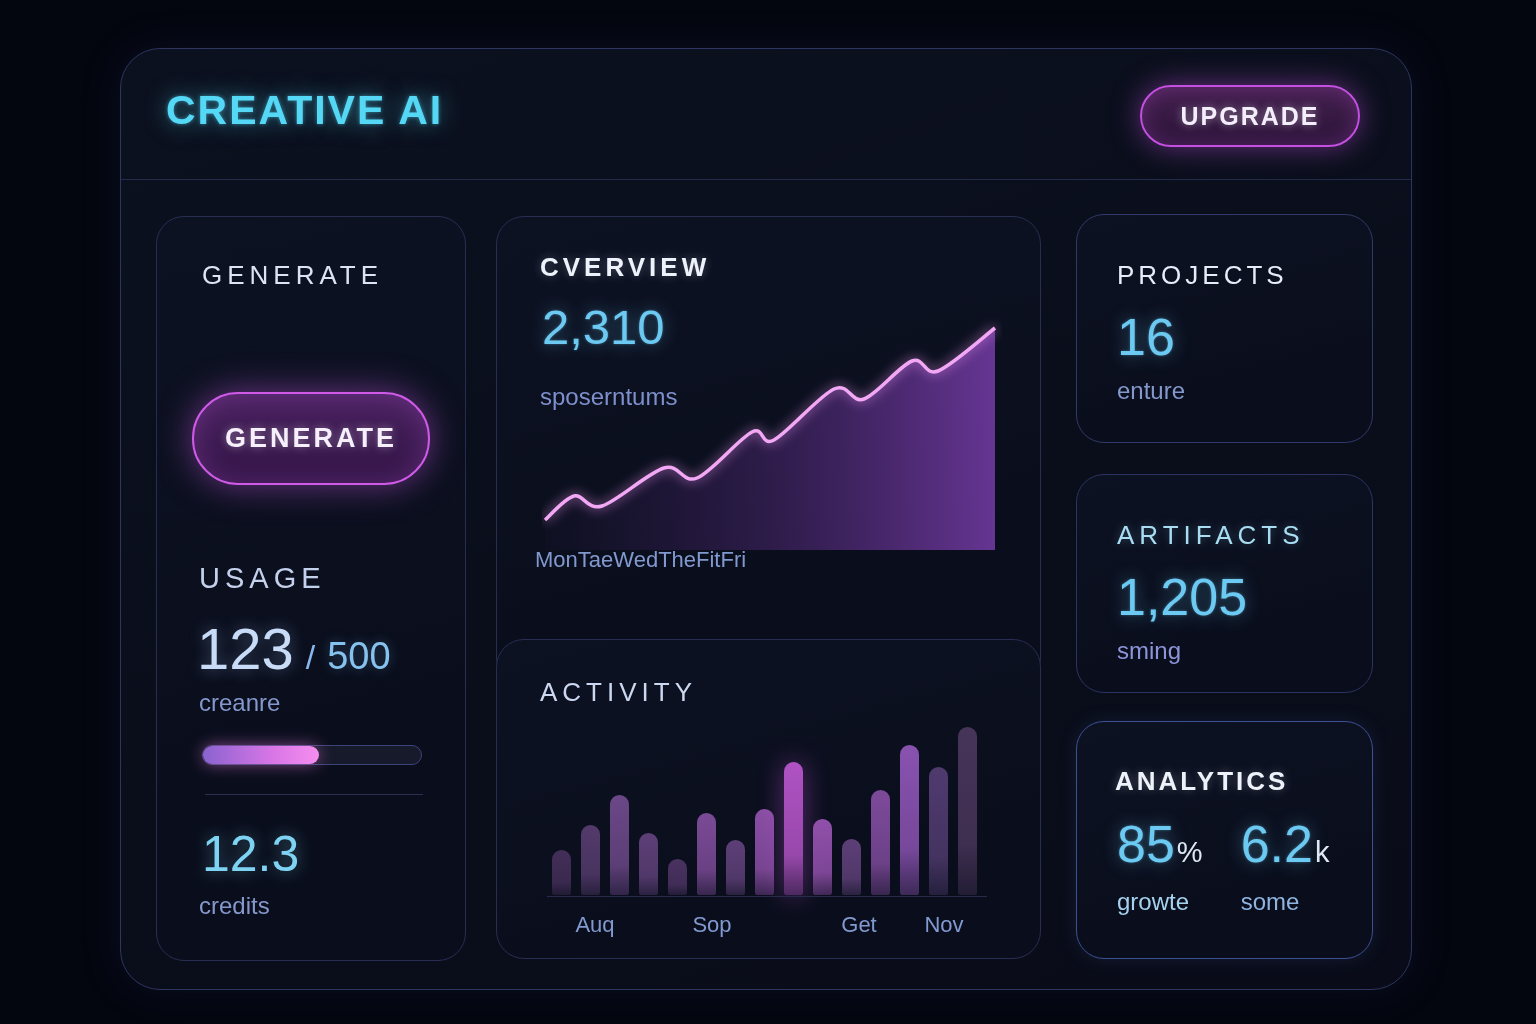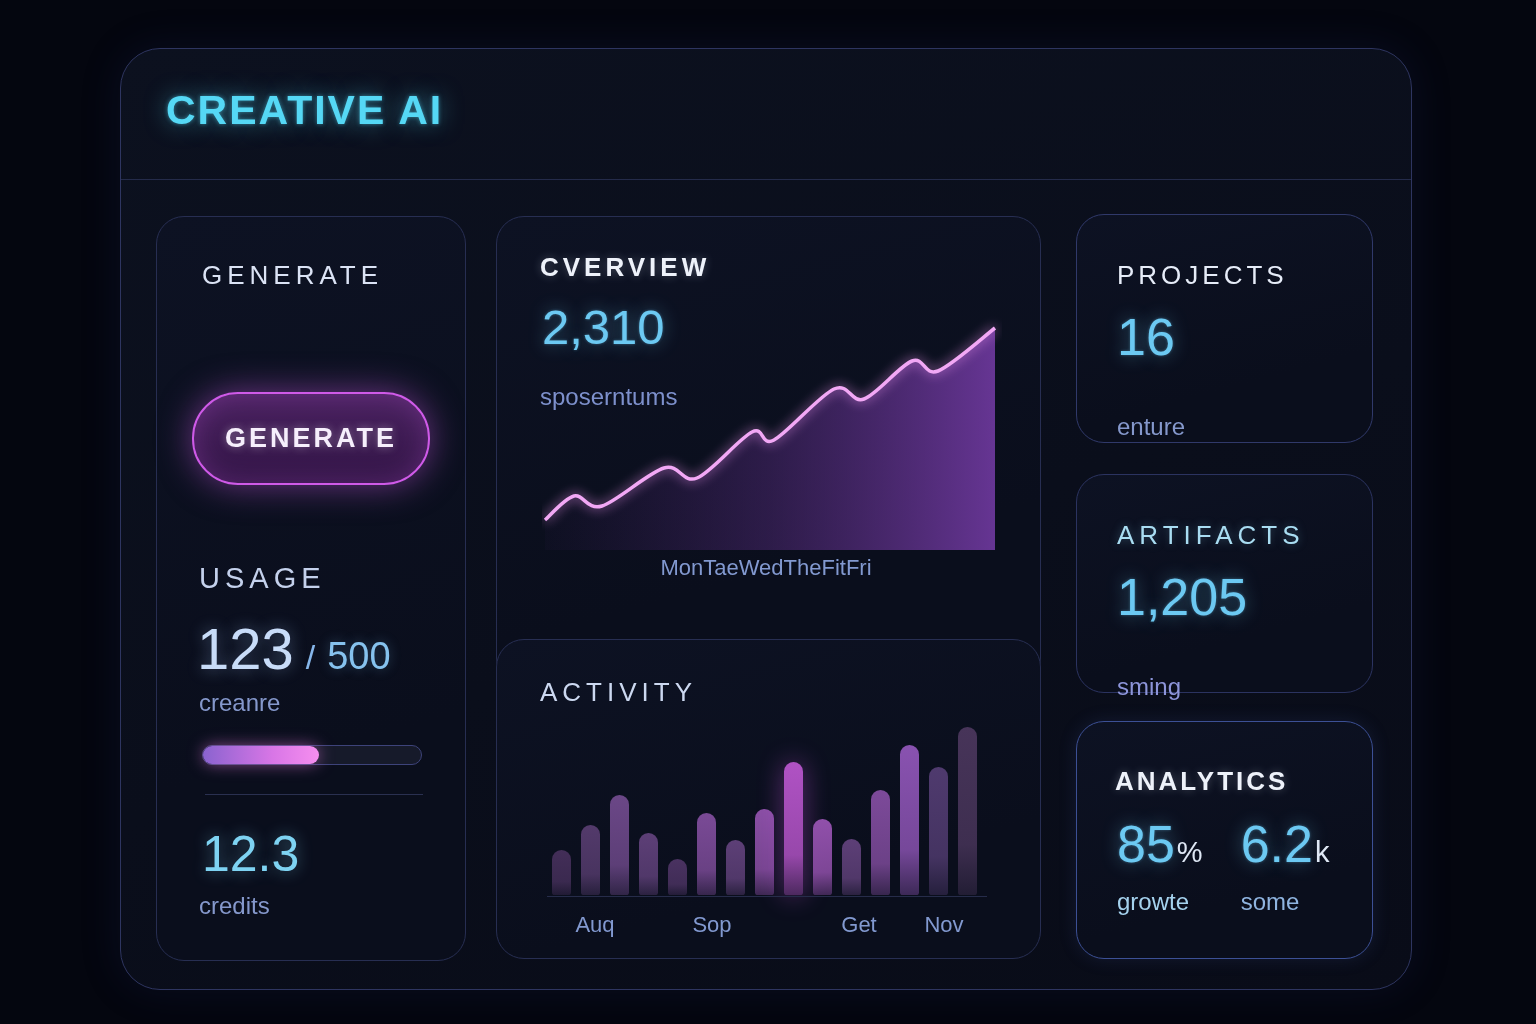--- a/index.html
+++ b/index.html
@@ -53,39 +53,39 @@
     text-shadow:0 0 16px rgba(126,211,242,.45);}
   .credits-label{position:absolute;left:42px;top:675px;font-size:24px;}
   
   #overview-card{left:375px;top:167px;width:545px;height:470px;}
   .ov-title{position:absolute;left:43px;top:35px;font-weight:700;letter-spacing:4px;color:#eef2fa;
     text-shadow:0 0 10px rgba(220,230,250,.3);}
   .ov-value{position:absolute;left:45px;top:82px;font-size:49px;}
   .ov-caption{position:absolute;left:43px;top:166px;font-size:24px;color:#7d90cc;}
   .ov-chart{position:absolute;left:45px;top:98px;}
   .line-path{fill:none;stroke-width:3.5px;filter:drop-shadow(0 0 6px rgba(242,150,245,.85));}
-  .xlabels{position:absolute;left:38px;top:330px;width:462px;display:flex;justify-content:center;margin-top:8px;}
+  .xlabels{position:absolute;left:38px;top:330px;width:462px;display:flex;justify-content:flex-start;}
   .xlabels span,.mlab{font-size:22px;color:#8299d0;}
   
   #activity-card{left:375px;top:590px;width:545px;height:320px;}
   .act-title{position:absolute;left:43px;top:37px;font-size:26px;letter-spacing:5px;color:#ccd8f0;}
   .bars{position:absolute;left:55px;top:85px;width:430px;height:170px;display:flex;align-items:flex-end;gap:10px;}
   .bar{width:19px;border-radius:10px 10px 3px 3px;}
   .baseline{position:absolute;left:50px;top:256px;width:440px;height:1px;background:#262c4a;}
   .mlab{position:absolute;top:272px;transform:translateX(-50%);}
   .mlab:nth-of-type(1){left:98px;}.mlab:nth-of-type(2){left:215px;}
   .mlab:nth-of-type(3){left:330px;margin-left:32px;}.mlab:nth-of-type(4){left:447px;}
   
   #projects-card{left:955px;top:165px;width:297px;height:229px;border-color:#30396a;}
   #artifacts-card{left:955px;top:425px;width:297px;height:219px;border-color:#2b3360;}
   #analytics-card{left:955px;top:672px;width:297px;height:238px;border-color:#3c5095;
     box-shadow:0 0 18px rgba(60,80,150,.2);}
   .stat-title{position:absolute;left:40px;top:45px;}
   .stat-value{position:absolute;left:40px;top:92px;font-size:52px;}
-  .stat-caption{position:absolute;left:40px;top:162px;font-size:24px;margin-top:36px;}
+  .stat-caption{position:absolute;left:40px;top:162px;font-size:24px;}
   #projects-card .stat-title{color:#e6ecf8;letter-spacing:4px;}
   #artifacts-card .stat-title{color:#a9ddf2;letter-spacing:5px;text-shadow:0 0 10px rgba(130,210,240,.35);}
   #artifacts-card .stat-caption{color:#8d95da;}
   .an-title{position:absolute;left:38px;top:44px;font-weight:700;letter-spacing:3px;color:#eef2fa;
     text-shadow:0 0 10px rgba(220,230,250,.3);}
   .metrics{position:absolute;left:40px;top:92px;display:flex;gap:38px;}
   .metric{display:flex;flex-direction:column;}
   .metric-val{display:flex;align-items:baseline;gap:2px;}
   .metric-num{font-size:52px;}
   .metric-unit{font-size:29px;color:#dfe8f5;}
@@ -93,20 +93,21 @@
   .metric:nth-child(1) .metric-label{color:#a5d2ee;}
   .metric:nth-child(2) .metric-label{color:#8fb4e0;}
 </style>
 </head>
 <body>
 
 <div class="app">
 
   <div class="header">
     <div class="logo">CREATIVE AI</div>
+    <div class="upgrade-btn">UPGRADE</div>
     <div class="header-divider"></div>
   </div>
 
   <div class="card" id="generate-card">
     <div class="card-title gen-title">GENERATE</div>
     <div class="generate-btn">GENERATE</div>
     <div class="usage-title">USAGE</div>
     <div class="usage-row">
       <span class="usage-used">123</span>
       <span class="usage-sep">/</span>

